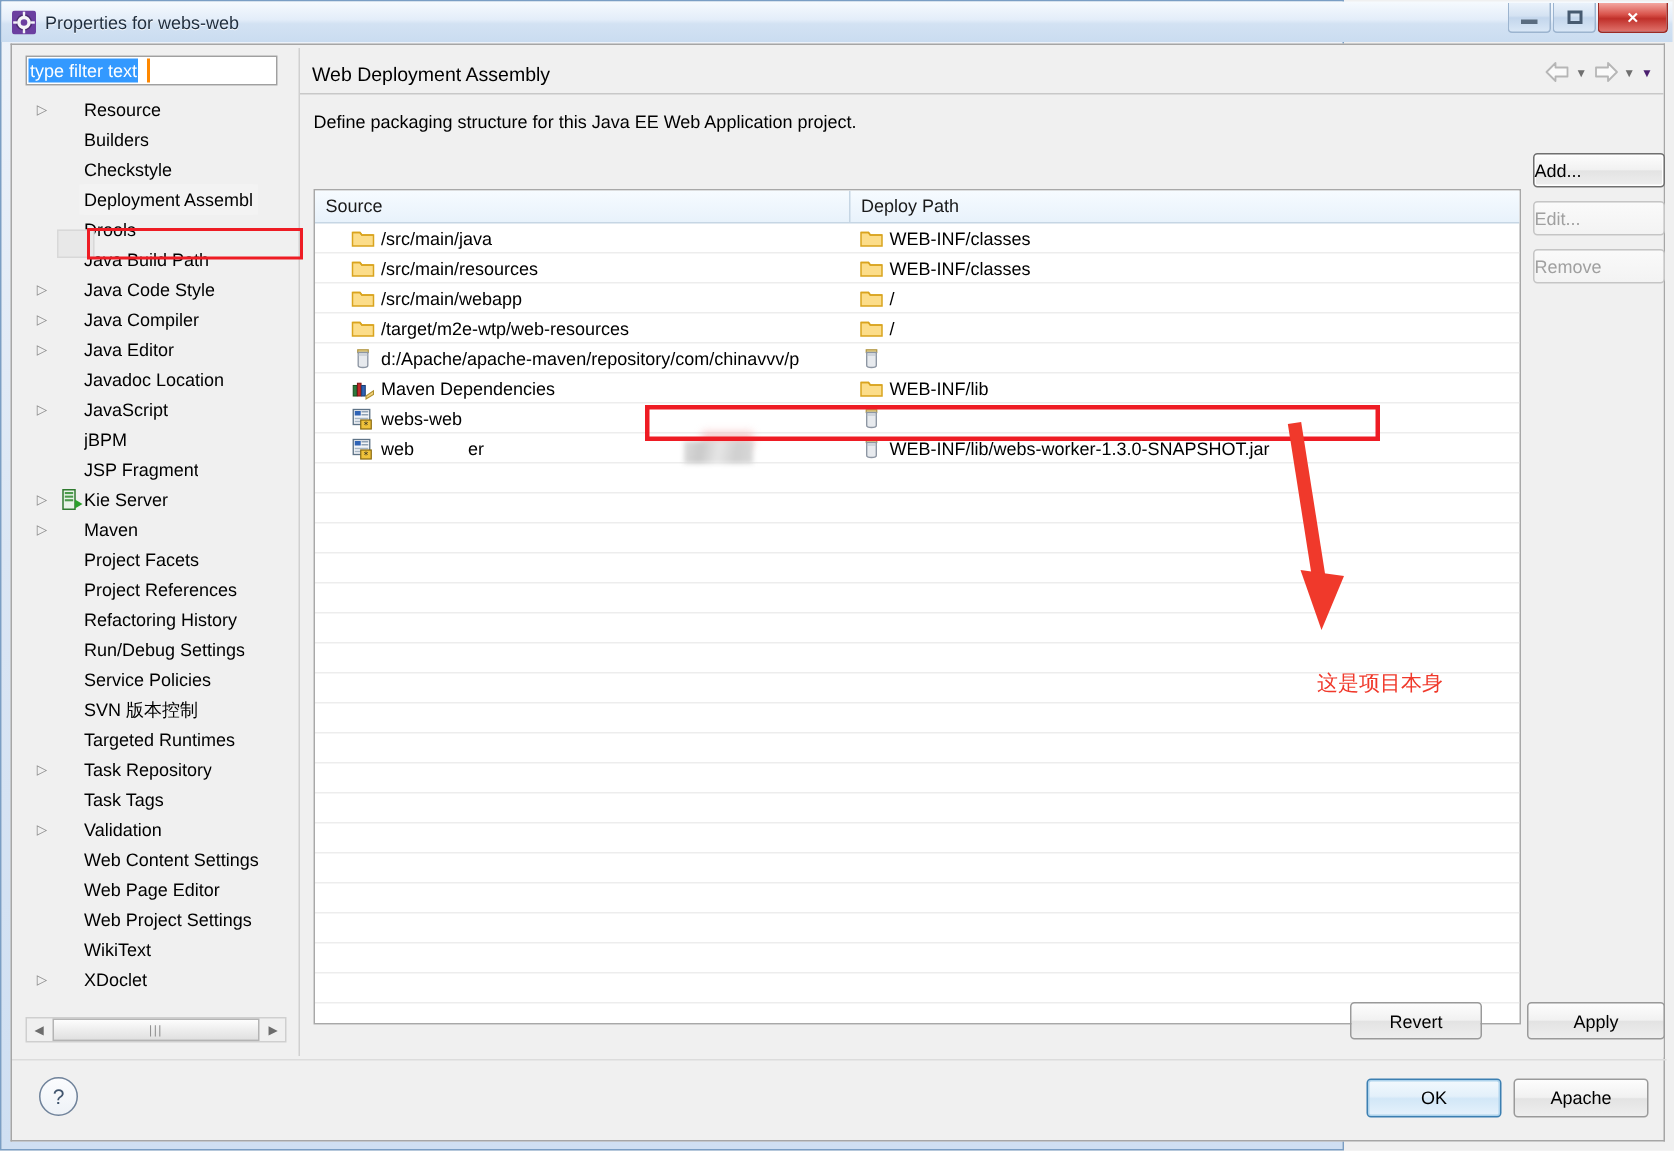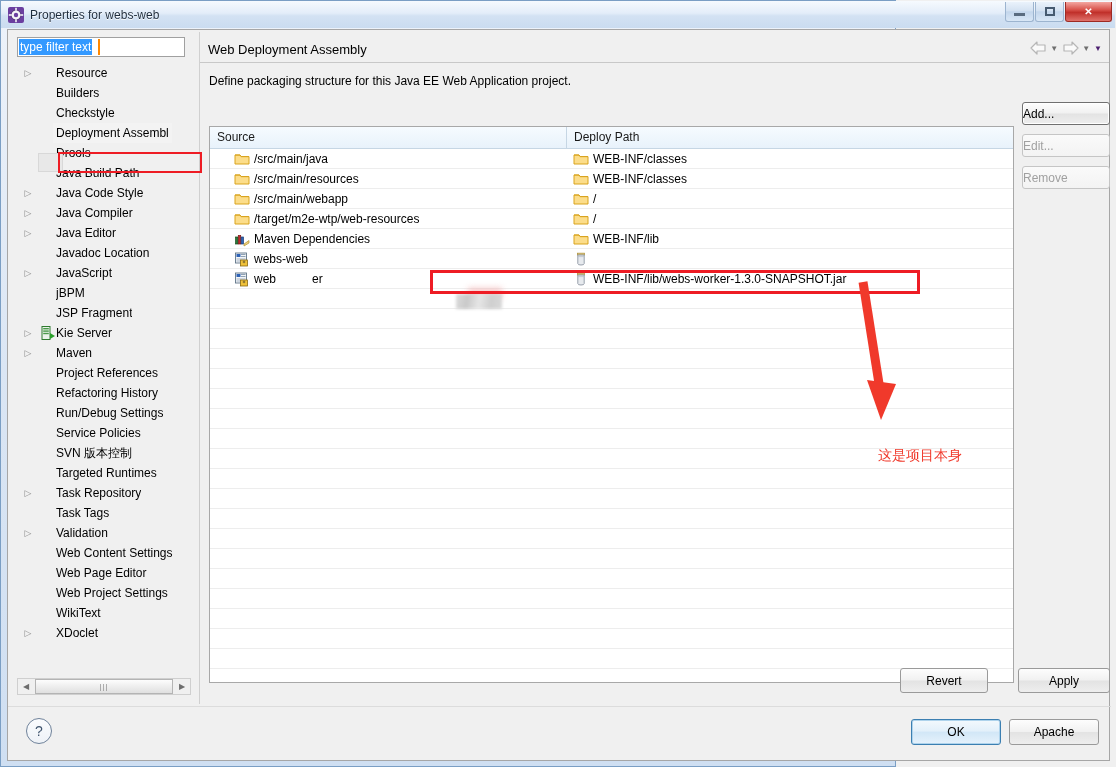--- a/index.html
+++ b/index.html
@@ -424,20 +424,25 @@
                 <rect x="3.2" y="7.8" width="5.6" height="1.4" fill="#4a9a4a"></rect>
                 <path d="M10 8 L15 11 L10 14 Z" fill="#2aa02a"></path>
               </svg>
             </span>
             <span class="tree-label">Kie Server</span>
           </div>
           <div class="tree-row">
             <span class="tw">▷</span>
             <span class="tree-icon"></span>
             <span class="tree-label">Maven</span>
+          </div>
+          <div class="tree-row">
+            <span class="tw"></span>
+            <span class="tree-icon"></span>
+            <span class="tree-label">Project Facets</span>
           </div>
           <div class="tree-row">
             <span class="tw"></span>
             <span class="tree-icon"></span>
             <span class="tree-label">Project References</span>
           </div>
           <div class="tree-row">
             <span class="tw"></span>
             <span class="tree-icon"></span>
             <span class="tree-label">Refactoring History</span>
@@ -622,20 +627,42 @@
                     <path d="M1 4 L6 4 L7.2 5.6 L15 5.6" fill="none" stroke="#d9a41f" stroke-width="1"></path>
                   </svg>
                 </span>
                 <span class="cell-text">/</span>
               </div>
             </div>
             <div class="trow">
               <div class="tc source">
                 <span class="cell-icon">
                   <svg width="16" height="16" viewBox="0 0 16 16">
+                    <rect x="4.5" y="2.2" width="7" height="1.8" fill="#e9d28a" stroke="#b09440" stroke-width=".8"></rect>
+                    <path d="M4.8 4 L4.8 12.6 a3.2 1.4 0 0 0 6.4 0 L11.2 4 Z" fill="#e7eaee" stroke="#8d96a3" stroke-width=".9"></path>
+                    <path d="M4.8 5.6 L11.2 5.6" stroke="#b5bcc6" stroke-width=".7"></path>
+                  </svg>
+                </span>
+                <span class="cell-text">d:/Apache/apache-maven/repository/com/chinavvv/p</span>
+              </div>
+              <div class="tc deploy">
+                <span class="cell-icon">
+                  <svg width="16" height="16" viewBox="0 0 16 16">
+                    <rect x="4.5" y="2.2" width="7" height="1.8" fill="#e9d28a" stroke="#b09440" stroke-width=".8"></rect>
+                    <path d="M4.8 4 L4.8 12.6 a3.2 1.4 0 0 0 6.4 0 L11.2 4 Z" fill="#e7eaee" stroke="#8d96a3" stroke-width=".9"></path>
+                    <path d="M4.8 5.6 L11.2 5.6" stroke="#b5bcc6" stroke-width=".7"></path>
+                  </svg>
+                </span>
+                <span class="cell-text"></span>
+              </div>
+            </div>
+            <div class="trow">
+              <div class="tc source">
+                <span class="cell-icon">
+                  <svg width="16" height="16" viewBox="0 0 16 16">
                     <rect x="1.5" y="6" width="2.4" height="7" fill="#2d7a3e" stroke="#17501f" stroke-width=".7"></rect>
                     <rect x="4.3" y="4.5" width="2.4" height="8.5" fill="#c02a2a" stroke="#7c1717" stroke-width=".7"></rect>
                     <rect x="7.1" y="6" width="2.4" height="7" fill="#2f63b5" stroke="#1b3c72" stroke-width=".7"></rect>
                     <path d="M10 13 L15 9.5 L15 12 L10 15 Z" fill="#f0d07a" stroke="#b0902f" stroke-width=".7"></path>
                   </svg>
                 </span>
                 <span class="cell-text">Maven Dependencies</span>
               </div>
               <div class="tc deploy">
                 <span class="cell-icon">

